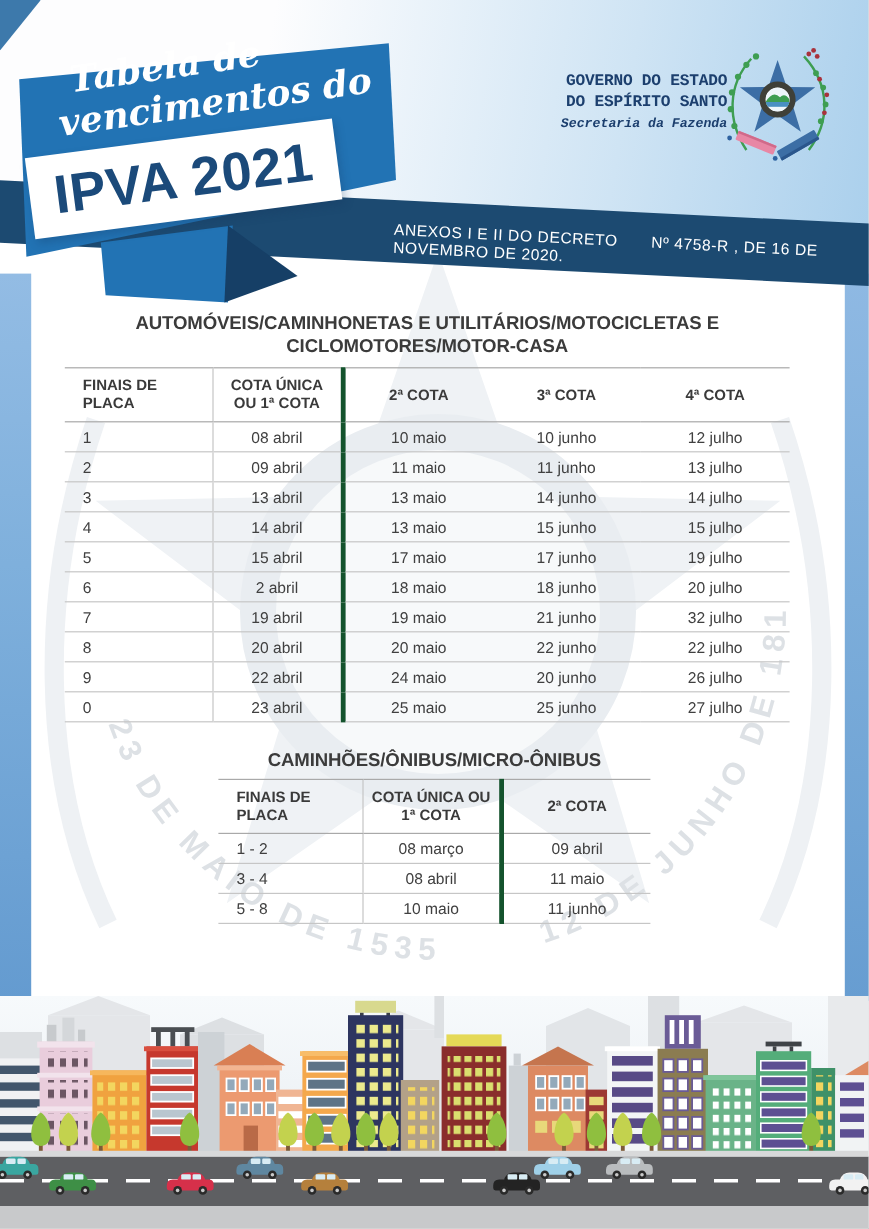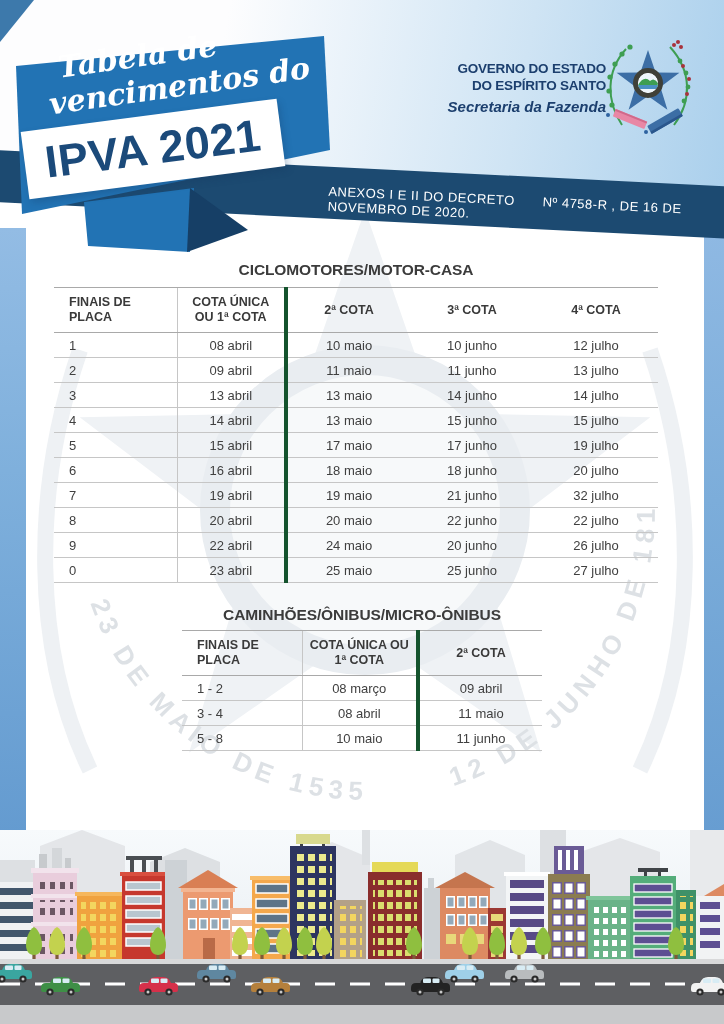--- a/index.html
+++ b/index.html
@@ -27,23 +27,23 @@
   .decree-band .decree2{margin-left:28px;}
   .banner-svg{position:absolute;left:0;top:0;}
   .script-text{position:absolute;left:42px;top:52px;transform:rotate(-8deg);transform-origin:top left;
                color:#fff;font-family:"DejaVu Serif",serif;font-style:italic;font-weight:600;
                font-size:30px;line-height:35px;}
   .script-text div:first-child{margin-left:14px;}
   .ipva-box{position:absolute;left:24px;top:115px;width:258px;height:68px;background:#fff;
             transform:rotate(-7.4deg);box-shadow:2px 4px 7px rgba(20,50,90,.25);
             display:flex;align-items:center;justify-content:center;}
   .ipva-box span{font-size:45px;font-weight:800;color:#1b4a7a;letter-spacing:.5px;}
-  .gov{position:absolute;right:118px;top:60px;text-align:right;color:#1c3f6e;}
+  .gov{position:absolute;right:118px;top:60px;text-align:right;color:#1c3f6e;font-family:Liberation Mono, monospace;}
   .gov-l1{font-size:13.5px;font-weight:700;line-height:17px;letter-spacing:-.2px;}
-  .gov-sub{font-size:15px;font-weight:700;font-style:italic;margin-top:4px;}
+  .gov-sub{font-size:11px;font-weight:700;font-style:italic;margin-top:4px;}
   .logo{position:absolute;left:600px;top:33px;}
 
   
   .content{position:absolute;left:26px;top:248px;width:678px;z-index:2;}
   .sec-title{width:604px;margin:12px 0 8px 28px;text-align:center;font-weight:700;
              font-size:15.5px;line-height:19px;color:#3b3b3b;letter-spacing:-.1px;}
   table.t{border-collapse:collapse;table-layout:fixed;}
   .t1{width:604px;margin-left:28px;}
   .t1 col.c1{width:123px;} .t1 col.c2{width:109px;}
   .t1 col.c3{width:124px;} .t1 col.c4{width:124px;} .t1 col.c5{width:124px;}
@@ -158,20 +158,21 @@
       </g>
       <g transform="translate(65,88) rotate(-30)">
         <rect x="-18" y="-4.5" width="36" height="9" rx="1" fill="#3c6ea5"></rect>
         <rect x="-18" y="2" width="36" height="2.5" fill="#2a568c"></rect>
       </g>
     </svg>
   </div>
 
   <div class="content">
     <div class="sec-title">
+      <div>AUTOMÓVEIS/CAMINHONETAS E UTILITÁRIOS/MOTOCICLETAS E</div>
       <div>CICLOMOTORES/MOTOR-CASA</div>
     </div>
 
     <table class="t t1">
       <colgroup>
           <col class="c1">
           <col class="c2">
           <col class="c3">
           <col class="c4">
           <col class="c5">
@@ -216,21 +217,21 @@
           </tr>
           <tr>
             <td>5</td>
             <td>15 abril</td>
             <td>17 maio</td>
             <td>17 junho</td>
             <td>19 julho</td>
           </tr>
           <tr>
             <td>6</td>
-            <td>16 abril</td>
+            <td>2 abril</td>
             <td>18 maio</td>
             <td>18 junho</td>
             <td>20 julho</td>
           </tr>
           <tr>
             <td>7</td>
             <td>19 abril</td>
             <td>19 maio</td>
             <td>21 junho</td>
             <td>32 julho</td>

